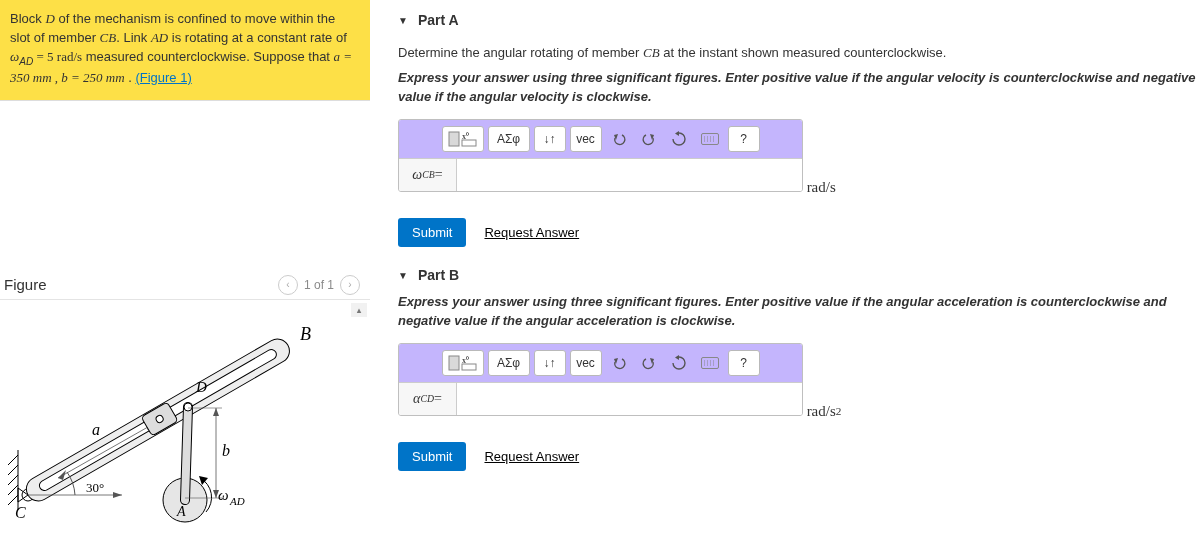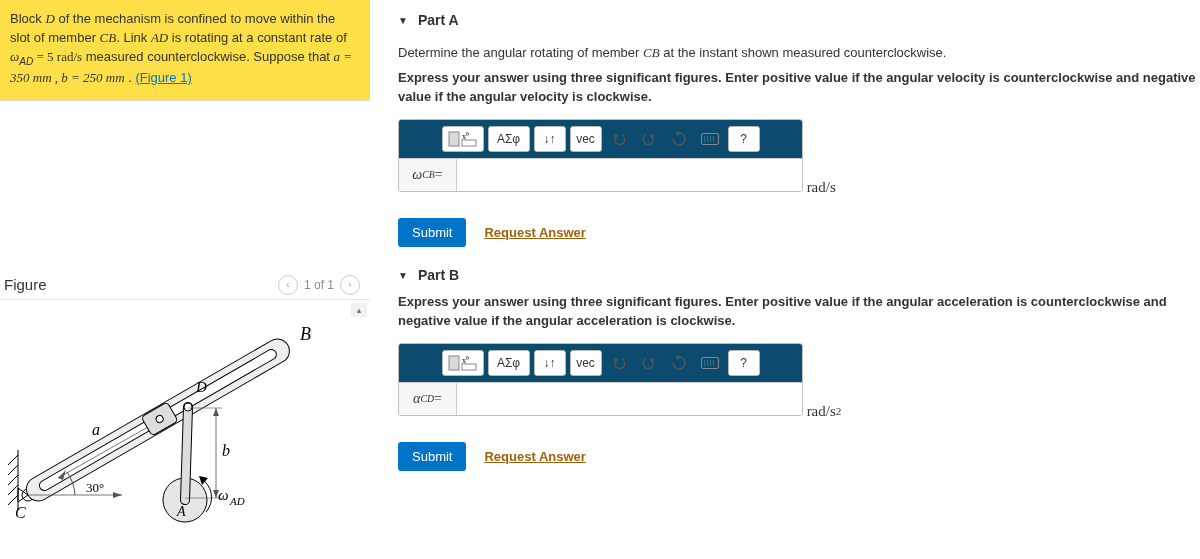--- a/index.html
+++ b/index.html
@@ -49,29 +49,29 @@
     background: #f1f1f1; display: flex; align-items: center; justify-content: center;
     font-size: 9px; color: #777;
   }
   .right-col { flex: 1; padding: 0 0 0 28px; }
   .part-header {
     display: flex; align-items: center; gap: 10px;
     font-weight: bold; font-size: 14px; padding: 12px 0 10px 0;
   }
   .tri { font-size: 10px; color: #333; }
   .prompt { margin: 6px 0 6px 0; line-height: 1.45; }
-  .prompt-bold { font-weight: bold; line-height: 1.45; margin-bottom: 12px; }
+  .prompt-bold { font-weight: bold; line-height: 1.45; margin-bottom: 12px; font-style: italic; }
   .answer-box {
     border: 1px solid #bfbfbf; border-radius: 3px; width: 405px;
     display: inline-block; overflow: hidden;
   }
   .toolbar {
     border-bottom: 1px solid #ccc; padding: 6px 8px;
     display: flex; align-items: center; gap: 4px; justify-content: center;
-    background: #0c4a6e;
+    background: #c4b5fd;
     text-align: center;
   }
   .tbtn {
     border: 1px solid #b9b9b9; border-radius: 3px; background: #fff;
     min-width: 32px; height: 26px; display: flex; align-items: center;
     justify-content: center; font-size: 12px; padding: 0 5px;
     cursor: pointer;
   }
   .tbtn-wide { min-width: 42px; }
   .tbtn-noborder { border: none; background: transparent; min-width: 24px; }
@@ -93,21 +93,21 @@
     display: inline-flex; align-items: center; 
     font-family: 'Times New Roman', serif; font-size: 15px;
     height: 34px;
   }
   .input-line { display: flex; align-items: center; margin: 10px 0 14px 0; }
   .btn-row { display: flex; align-items: center; gap: 18px; margin-bottom: 8px; }
   .submit-btn {
     background: #0074c8; color: #ffffff; border: none; border-radius: 3px;
     padding: 7px 14px; font-size: 13px; cursor: pointer;
   }
-  .req-link { color: #a16207; text-decoration: underline; font-size: 13px; cursor: pointer; font-weight: bold; }
+  .req-link { color: #000000; text-decoration: underline; font-size: 13px; cursor: pointer; }
   .keyboard-icon {
     border: 1px solid #888; border-radius: 2px; width: 18px; height: 12px;
     position: relative;
   }
   .keyboard-icon::after {
     content: ""; position: absolute; left: 2px; right: 2px; top: 2px; bottom: 2px;
     background: repeating-linear-gradient(90deg,#888 0,#888 1px,transparent 1px,transparent 3px);
     opacity: .5;
   }
   .sup2 { font-size: 0.75em; vertical-align: super; }

